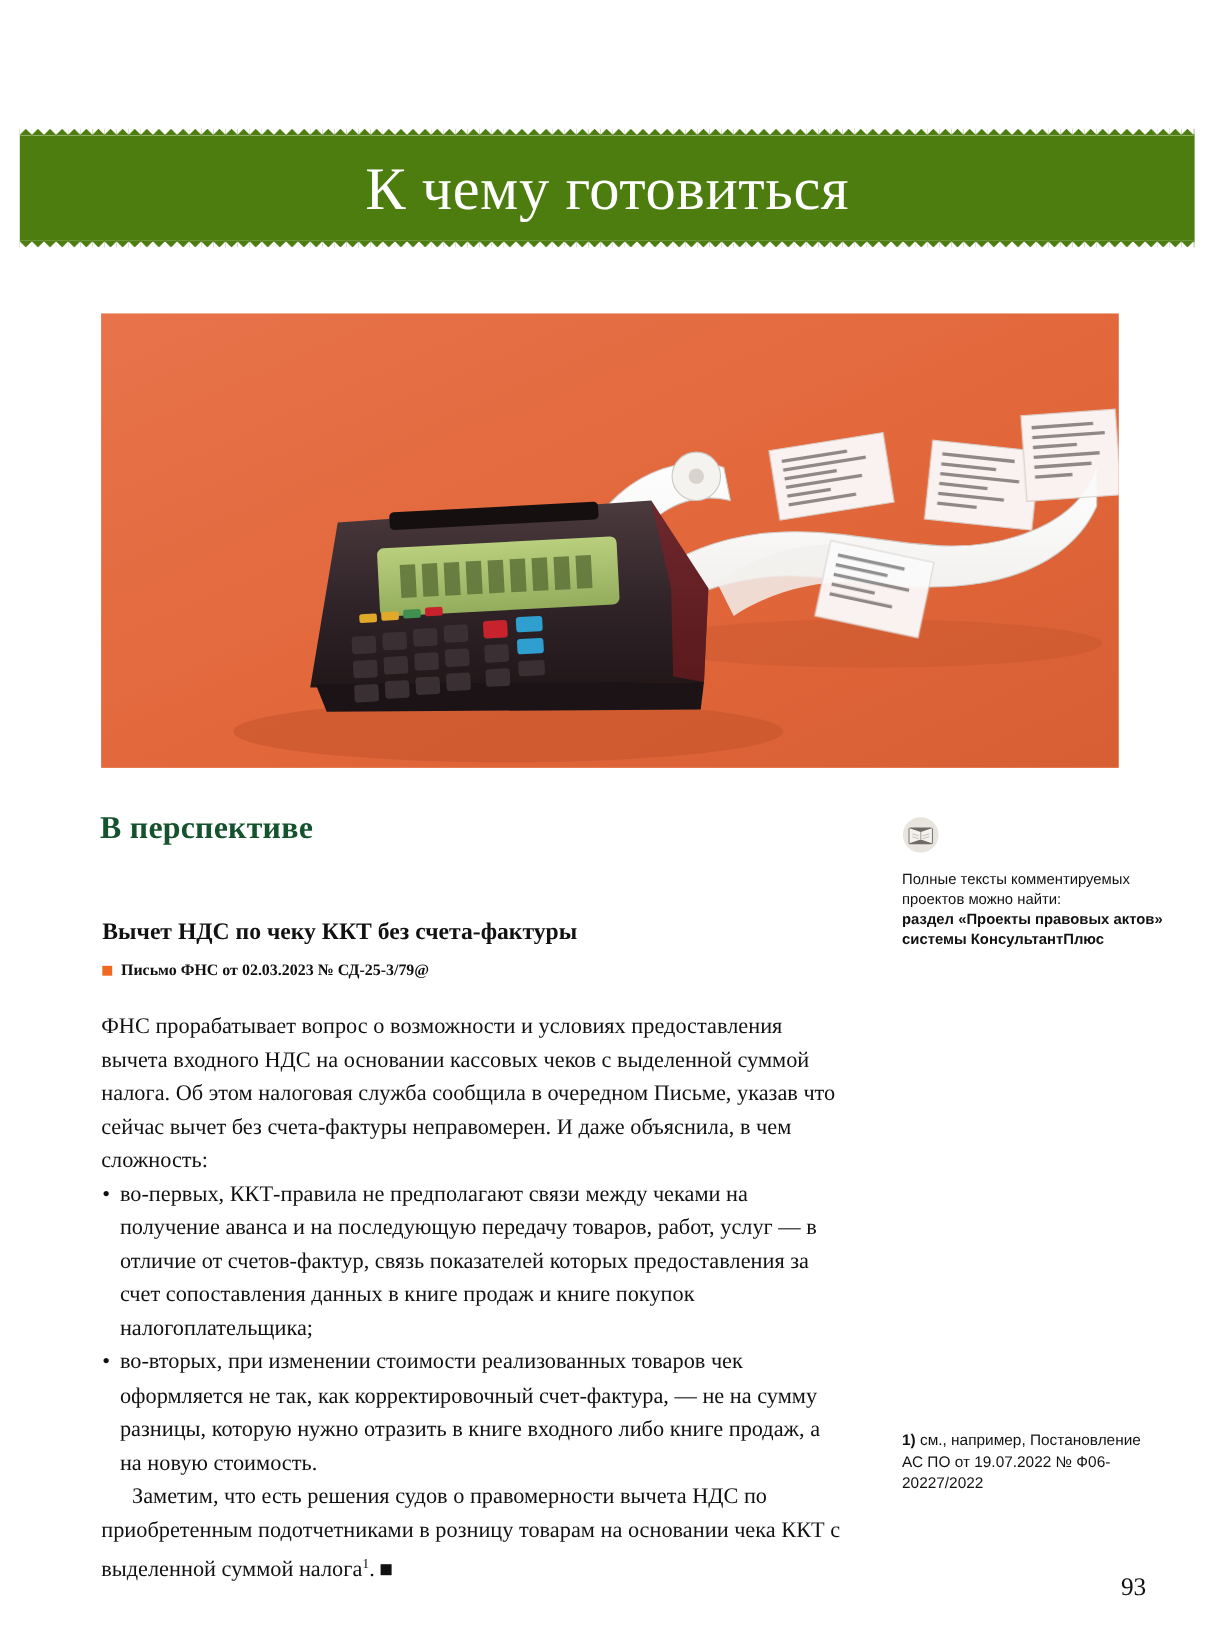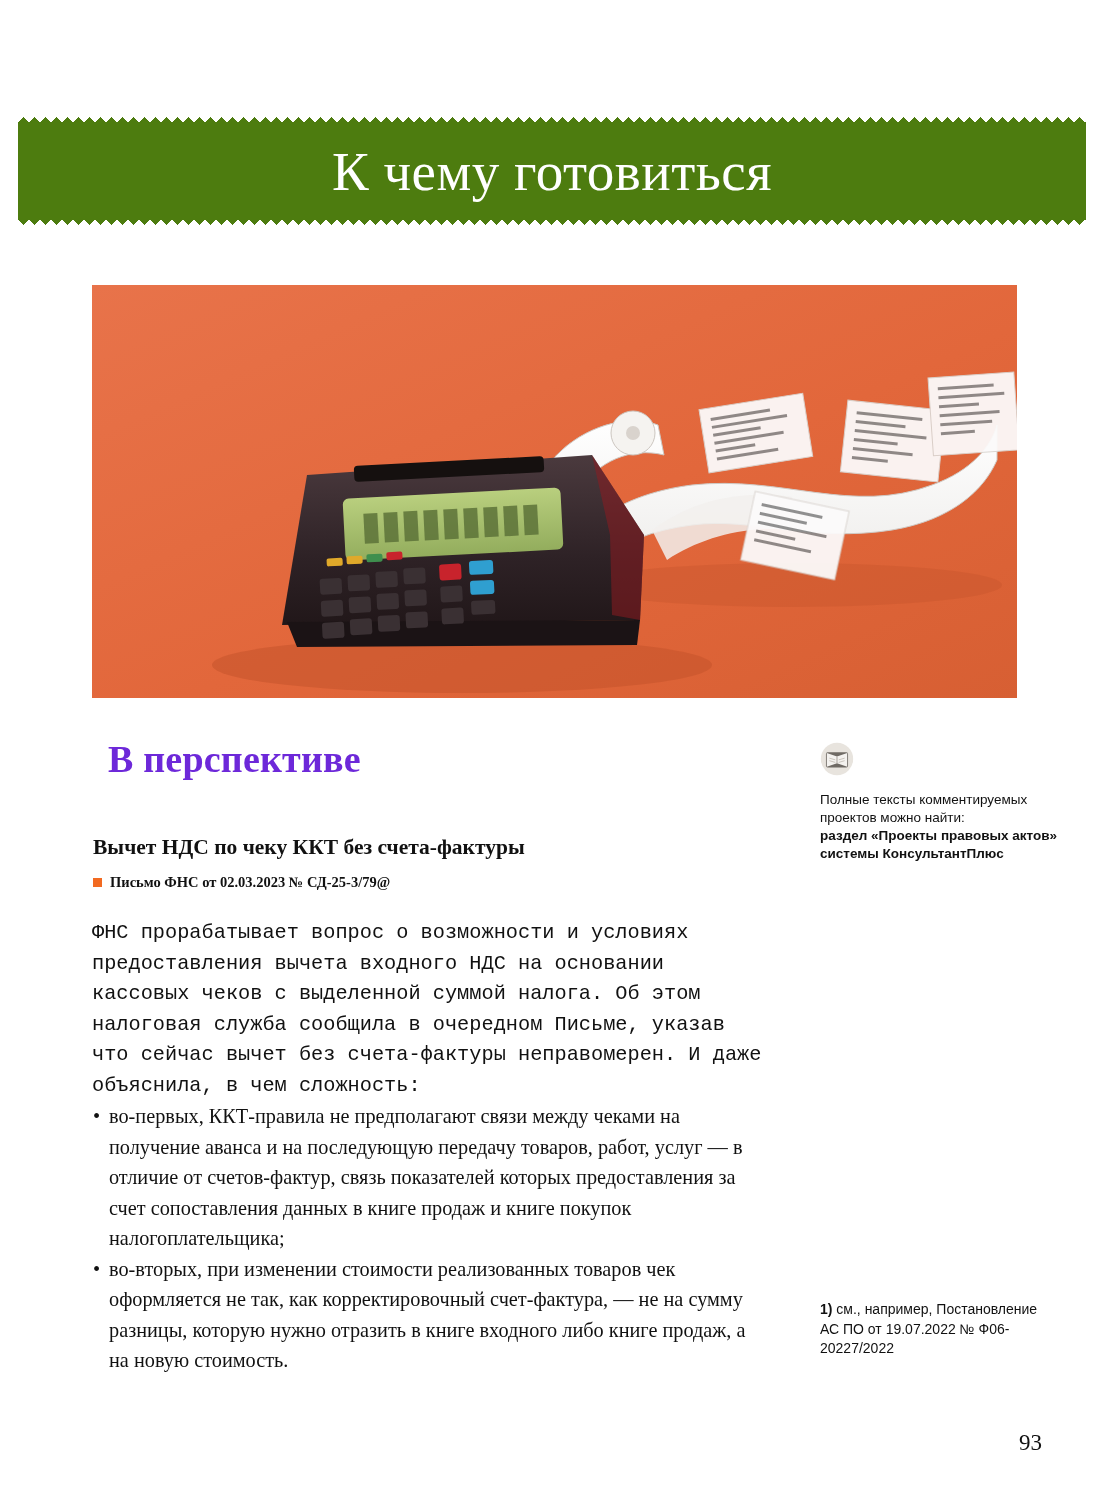--- a/index.html
+++ b/index.html
@@ -68,26 +68,26 @@
     width: 925px;
     height: 413px;
     overflow: hidden;
     background: #e4703f;
   }
   .photo svg { display: block; }
 
   
   .headline {
     position: absolute;
-    left: 108px;
+    left: 91px;
     top: 737px;
     font-family: "Liberation Serif", serif;
     font-weight: bold;
-    font-size: 38px;
-    color: #6d28d9;
+    font-size: 29px;
+    color: #14532d;
     letter-spacing: 0.2px;
   }
 
   
   .subhead {
     position: absolute;
     left: 93px;
     top: 835px;
     width: 620px;
     font-family: "Liberation Serif", serif;
@@ -120,21 +120,21 @@
   .body-col {
     position: absolute;
     left: 92px;
     top: 918px;
     width: 672px;
     font-family: "Liberation Serif", serif;
     font-size: 20.3px;
     line-height: 30.5px;
     color: #111;
   }
-  .body-col p { margin: 0; font-family: Liberation Mono, monospace; }
+  .body-col p { margin: 0; }
   .body-col p.indent { text-indent: 28px; }
   .bullet-list {
     margin: 0;
     padding: 0;
     list-style: none;
   }
   .bullet-list li {
     position: relative;
     padding-left: 17px;
   }
@@ -363,20 +363,21 @@
   <span class="source-square"></span>
   <span>Письмо ФНС от 02.03.2023 № СД-25-3/79@</span>
 </div>
 
 <div class="body-col">
   <p>ФНС прорабатывает вопрос о возможности и условиях предоставления вычета входного НДС на основании кассовых чеков с выделенной суммой налога. Об этом налоговая служба сообщила в очередном Письме, указав что сейчас вычет без счета-фактуры неправомерен. И даже объяснила, в чем сложность:</p>
   <ul class="bullet-list">
     <li>во-первых, ККТ-правила не предполагают связи между чеками на получение аванса и на последующую передачу товаров, работ, услуг — в отличие от счетов-фактур, связь показателей которых предоставления за счет сопоставления данных в книге продаж и книге покупок налогоплательщика;</li>
     <li>во-вторых, при изменении стоимости реализованных товаров чек оформляется не так, как корректировочный счет-фактура, — не на сумму разницы, которую нужно отразить в книге входного либо книге продаж, а на новую стоимость.</li>
   </ul>
+  <p class="indent"><span>Заметим, что есть решения судов о правомерности вычета НДС по приобретенным подотчетниками в розницу товарам на основании чека ККТ с выделенной суммой налога</span><sup>1</sup><span>.</span><span class="end-square"></span></p>
 </div>
 
 <div class="note-top">
   <svg class="note-icon" viewBox="0 0 40 40">
     <circle cx="20" cy="20" r="19" fill="#e8e4de"></circle>
     <rect x="7" y="12" width="26" height="18" rx="2" fill="#6f6a64"></rect>
     <path d="M8 13 L20 17 L32 13 L32 29 L20 25 L8 29 Z" fill="#f4f2ef"></path>
     <path d="M20 17 L20 25" stroke="#b4aea7" stroke-width="1.4"></path>
     <g stroke="#c2bcb4" stroke-width="1">
       <line x1="11" y1="19" x2="18" y2="21"></line>

